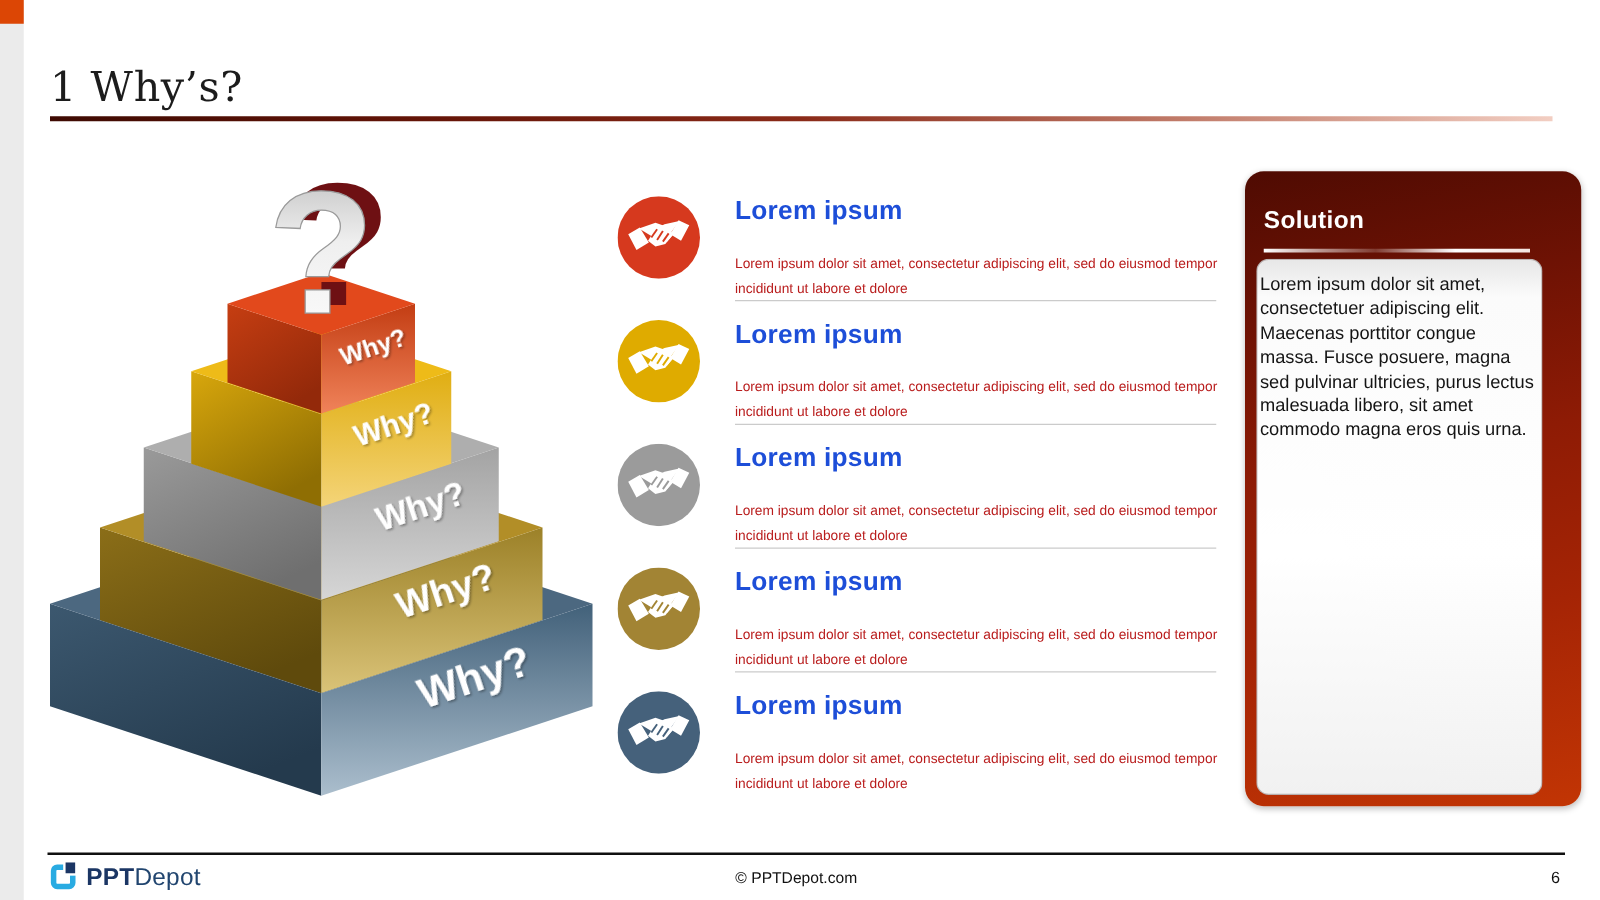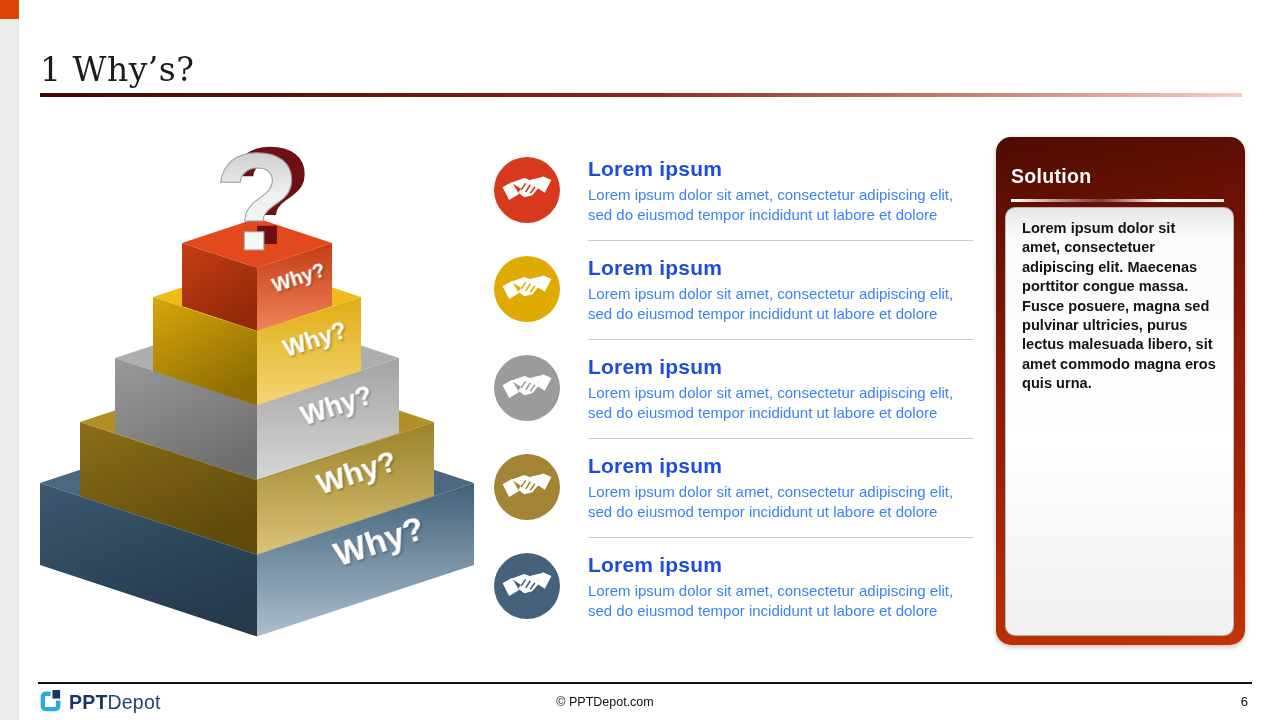--- a/index.html
+++ b/index.html
@@ -25,49 +25,49 @@
   
   .pyramid-wrap{position:absolute;left:30px;top:140px;width:450px;height:505px;}
 
   
   .list-wrap{position:absolute;left:494px;top:157px;width:482px;height:496px;}
   .list-row{position:absolute;left:0;width:482px;height:90px;}
   .hs-icon{position:absolute;left:0;top:0;width:66px;height:66px;}
   .hs-icon svg{width:66px;height:66px;display:block;}
   .row-text{position:absolute;left:94px;top:0;width:388px;}
   .row-title{font-size:21px;font-weight:700;color:#1d4ed8;line-height:24px;letter-spacing:.2px;}
-  .row-desc{margin-top:4px;font-size:15px;line-height:19.5px;color:#3b82f6;}
+  .row-desc{margin-top:21px;font-size:11px;line-height:19.5px;color:#b91c1c;}
   .row-divider{position:absolute;left:94px;width:385px;height:0;border-top:1px solid #cbcbcb;}
 
   
   .solution-panel{
-    position:absolute;left:996px;top:137px;width:249px;height:508px;border-radius:15px;
+    position:absolute;left:996px;top:137px;width:269px;height:508px;border-radius:15px;
     background:linear-gradient(168deg,#4F0B02 0%,#6E1204 22%,#8E1B05 45%,#A52405 70%,#C23504 100%);
     box-shadow:0 2px 5px rgba(0,0,0,.25);
   }
   .solution-title{position:absolute;left:15px;top:28px;font-size:19.5px;font-weight:700;color:#fff;letter-spacing:.3px;}
   .solution-underline{
     position:absolute;left:15px;top:62px;width:213px;height:3px;
     background:linear-gradient(90deg,#ffffff 0%,rgba(255,255,255,.55) 22%,rgba(255,255,255,.18) 42%,#ffffff 72%,#f3e4e0 100%);
   }
   .solution-box{
     position:absolute;left:9px;top:70px;width:229px;height:429px;border-radius:10px;
     background:linear-gradient(180deg,#E7E7E7 0%,#FBFBFB 7%,#FFFFFF 55%,#F1F1F1 100%);
     border:1px solid rgba(40,5,0,.25);box-sizing:border-box;
   }
-  .solution-body{padding:11px 16px;font-size:14.6px;line-height:19.4px;color:#141414;font-weight:bold;}
+  .solution-body{padding:11px 2px;font-size:14.6px;line-height:19.4px;color:#141414;}
 
   
   .footer-rule{position:absolute;left:38px;top:682px;width:1214px;height:2px;background:#101010;}
   .brand{position:absolute;left:40px;top:688px;display:flex;align-items:flex-end;}
   .brand svg{width:23px;height:26px;display:block;margin-right:6px;}
   .brand-text{font-size:19.5px;letter-spacing:.2px;color:#1B3664;}
   .brand-bold{font-weight:700;}
   .brand-reg{font-weight:400;color:#21456F;}
-  .copyright{position:absolute;left:0;top:695px;width:1210px;text-align:center;font-size:12.5px;color:#111;}
+  .copyright{position:absolute;left:0;top:695px;width:1210px;text-align:center;font-size:12.5px;color:#111;padding-left:32px;}
   .page-number{position:absolute;left:1220px;top:694px;width:28px;text-align:right;font-size:13px;color:#111;}
 </style>
 </head>
 <body>
 
 <div class="side-strip"></div>
 <div class="corner-accent"></div>
 
 <div class="slide-title">1 Why’s?</div>
 <div class="title-underline"></div>

